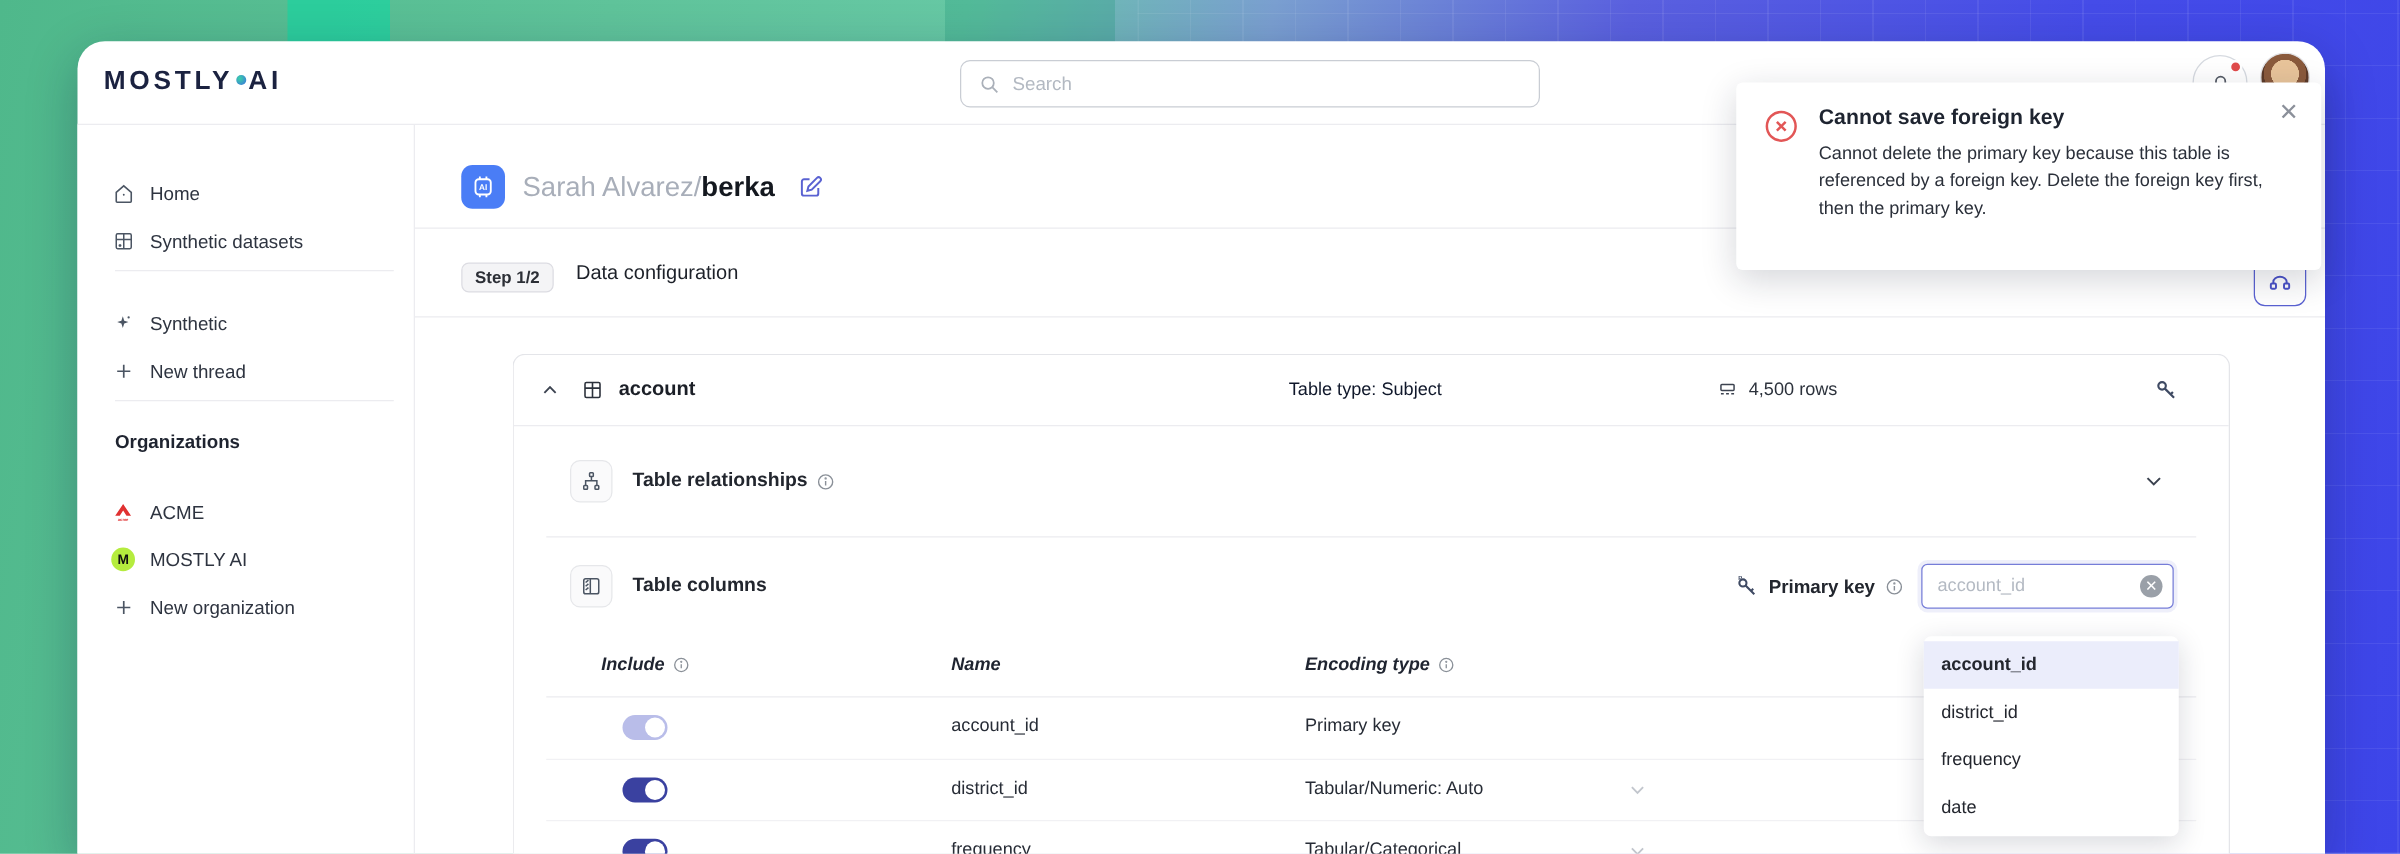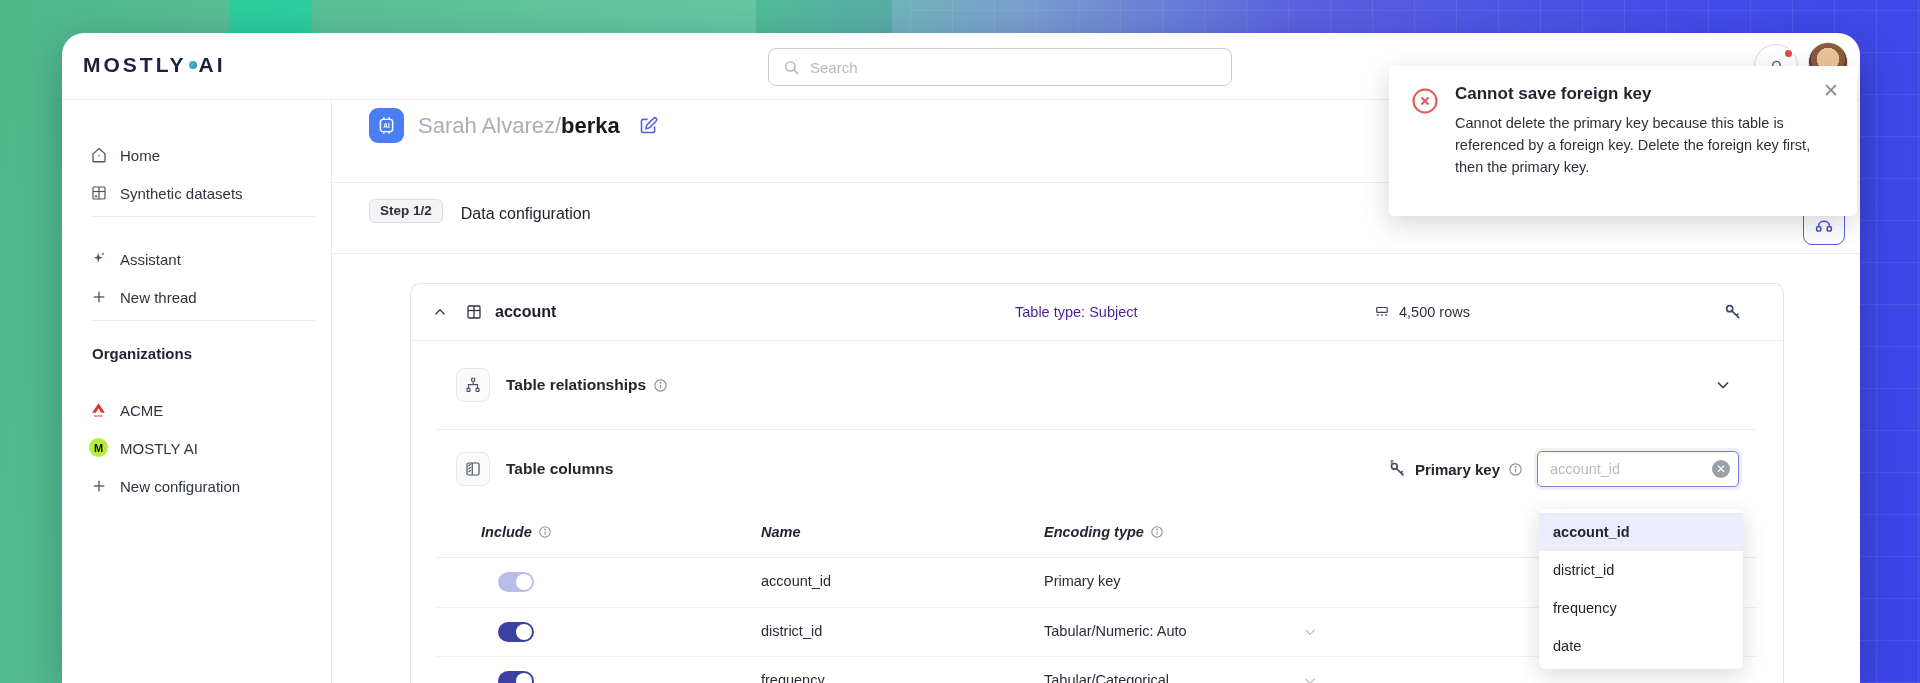--- a/index.html
+++ b/index.html
@@ -72,49 +72,49 @@
   .side-divider { border-top:1px solid #ececf0; margin:14px 16px 14px 30px; }
   .side-heading { margin:24px 0 20px 30px; font-size:15px; font-weight:700;
     color:#1f2430; }
   .org-m { width:19px; height:19px; border-radius:50%; background:#b5ec3e;
     color:#111; font-size:11px; font-weight:800; display:flex; align-items:center;
     justify-content:center; }
 
   
   .main { position:absolute; left:270px; top:67px; right:0; bottom:0; background:#fff;
     border-radius:0 22px 0 0; }
-  .crumb-row { position:absolute; left:37px; top:8px; display:flex; align-items:center;
+  .crumb-row { position:absolute; left:37px; top:32px; display:flex; align-items:center;
     gap:14px; }
   .crumb-icon { width:35px; height:35px; border-radius:9px; background:#4a7df6;
     display:flex; align-items:center; justify-content:center; }
   .crumb-text { font-size:22px; }
   .crumb-owner { color:#a8aeb9; }
   .crumb-project { color:#14181f; font-weight:700; }
   .crumb-edit { margin-left:4px; display:flex; cursor:pointer; }
   .hdiv1 { position:absolute; left:0; right:0; top:82px; border-top:1px solid #ececf0; }
-  .step-row { position:absolute; left:37px; top:91px; height:32px; display:flex;
-    align-items:flex-end; gap:18px; }
+  .step-row { position:absolute; left:37px; top:110px; height:32px; display:flex;
+    align-items:flex-start; gap:18px; }
   .step-badge { background:#f4f4f6; border:1px solid #dcdce2; border-radius:6px;
     padding:3px 10px 4px; font-size:13.5px; font-weight:600; color:#2c2f36; }
   .step-title { font-size:16px; color:#1d2129; }
   .graph-btn { position:absolute; left:1471px; top:105px; width:42px; height:40px;
     border:1px solid #5a62d2; border-radius:9px; display:flex; align-items:center;
     justify-content:center; background:#fff; cursor:pointer; z-index:5; }
   .hdiv2 { position:absolute; left:0; right:0; top:153px; border-top:1px solid #ececf0; }
 
   
   .card { position:absolute; left:78px; top:183px; width:1374px; height:400px;
     border:1px solid #e4e5e9; border-radius:10px 10px 0 0; border-bottom:none;
     background:#fff; }
   .card-header { position:relative; height:57px; border-bottom:1px solid #ececf0;
     display:flex; align-items:center; }
   .card-collapse { position:absolute; left:20px; display:flex; cursor:pointer; }
   .card-title-wrap { position:absolute; left:54px; display:flex; align-items:center; gap:12px; }
   .card-title { font-size:16px; font-weight:700; color:#1b1f27; }
-  .card-type { position:absolute; left:604px; font-size:14.5px; color:#4c1d95; }
+  .card-type { position:absolute; left:620px; font-size:14.5px; color:#0f172a; }
   .card-rows { position:absolute; left:962px; display:flex; align-items:center; gap:8px;
     font-size:14.5px; color:#2c323c; }
   .card-key { position:absolute; right:40px; display:flex; cursor:pointer; }
 
   .rel-row { position:relative; height:88px; display:flex; align-items:center; }
   .icon-box { position:absolute; left:45px; width:34px; height:34px;
     border:1px solid #e6e7ea; border-radius:8px; display:flex; align-items:center;
     justify-content:center; background:#fafafb; }
   .section-label { position:absolute; left:95px; display:flex; align-items:center; gap:7px;
     font-size:15.5px; font-weight:600; color:#22262e; }
@@ -213,21 +213,21 @@
       </div>
     <div class="side-divider"></div>
     <div id="tools-list">
         <div class="nav-item ">
           <span class="nav-icon">
             <svg width="18" height="18" viewBox="0 0 24 24" fill="#4b5563">
               <path d="M11 4l1.5 4.7L17 10.2l-4.5 1.5L11 16.5l-1.5-4.8L5 10.2l4.5-1.5z"></path>
               <circle cx="17.2" cy="5.2" r="1.2"></circle>
             </svg>
           </span>
-          <span>Assistant</span>
+          <span>Synthetic</span>
         </div>
         <div class="nav-item ">
           <span class="nav-icon">
             <svg width="18" height="18" viewBox="0 0 24 24" fill="none" stroke="#4b5563" stroke-width="1.8">
               <line x1="12" y1="5" x2="12" y2="19"></line>
               <line x1="5" y1="12" x2="19" y2="12"></line>
             </svg>
           </span>
           <span>New thread</span>
         </div>
@@ -252,21 +252,21 @@
         </div>
       </div>
     <div id="neworg-slot">
         <div class="nav-item ">
           <span class="nav-icon">
             <svg width="18" height="18" viewBox="0 0 24 24" fill="none" stroke="#4b5563" stroke-width="1.8">
               <line x1="12" y1="5" x2="12" y2="19"></line>
               <line x1="5" y1="12" x2="19" y2="12"></line>
             </svg>
           </span>
-          <span>New configuration</span>
+          <span>New organization</span>
         </div>
       </div>
   </div>
 
   <div class="main">
 
     <div class="crumb-row">
       <span class="crumb-icon">
         <svg width="21" height="21" viewBox="0 0 24 24" fill="none" stroke="#ffffff" stroke-width="1.7">
             <rect x="5" y="5" width="14" height="14" rx="3"></rect>

